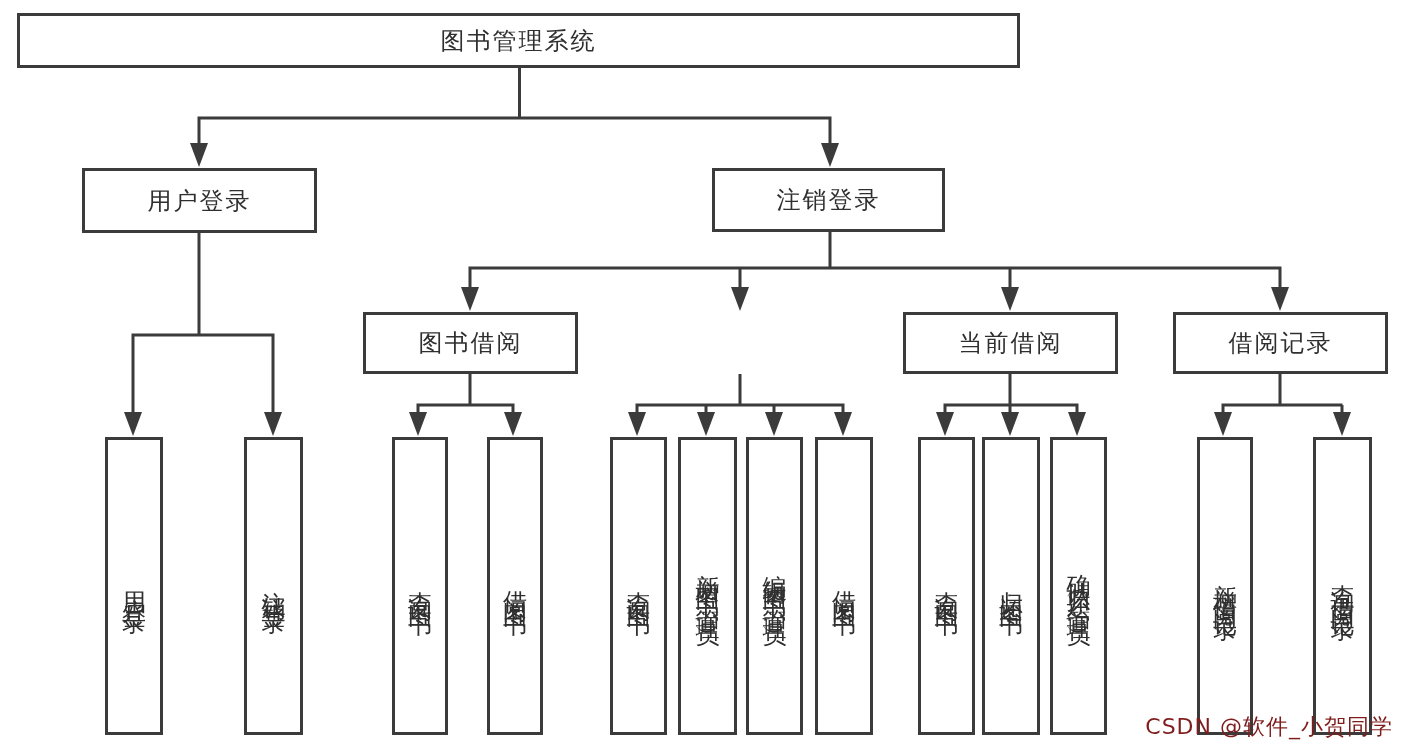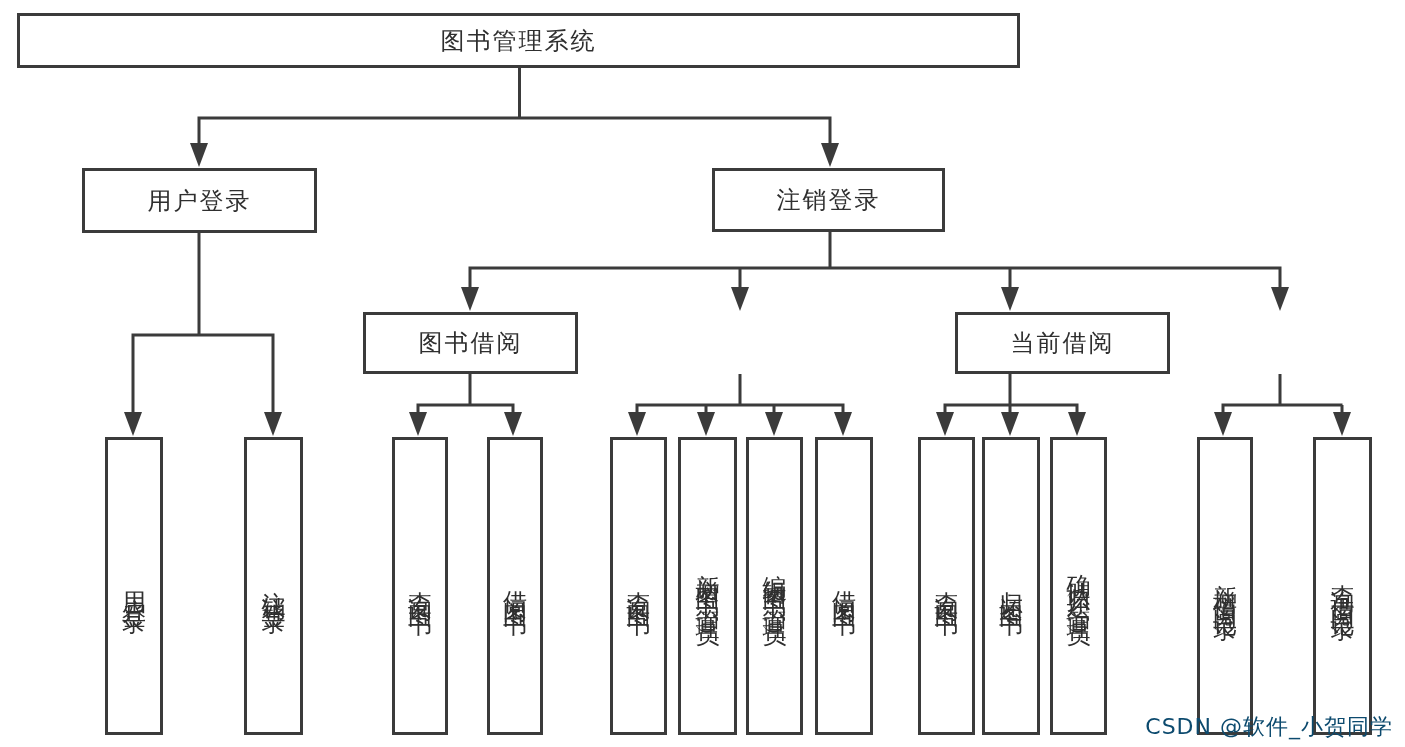--- a/index.html
+++ b/index.html
@@ -12,21 +12,21 @@
     position:absolute;box-sizing:border-box;background:#ffffff;
     border:3px solid #3b3b3b;display:flex;align-items:center;justify-content:center;
   }
   .hlabel{font-size:24px;letter-spacing:2px;white-space:nowrap;}
   .vlabel{
     writing-mode:vertical-rl;text-orientation:mixed;
     font-size:24px;letter-spacing:7px;line-height:1;white-space:nowrap;
   }
   .watermark{
     position:absolute;right:12px;bottom:5px;font-size:22px;letter-spacing:1px;
-    color:#0c4a6e;white-space:nowrap;z-index:5;
+    color:#7f1d1d;white-space:nowrap;z-index:5;
   }
 </style>
 </head>
 <body>
 
 <div class="canvas">
 
   <svg class="connectors" viewBox="0 0 1405 747" aria-hidden="true">
     <path fill="none" stroke="#3b3b3b" stroke-width="3" d="M519.5 68 V118
          M197.5 118 H831.5
@@ -74,22 +74,25 @@
   <div class="node" style="left:82px;top:168px;width:235px;height:65px">
     <span class="hlabel">用户登录</span>
   </div>
   <div class="node" style="left:712px;top:168px;width:233px;height:64px">
     <span class="hlabel">注销登录</span>
   </div>
 
   <div class="node" style="left:363px;top:312px;width:215px;height:62px">
     <span class="hlabel">图书借阅</span>
   </div>
-  <div class="node" style="left:955px;top:312px;width:215px;height:62px">
+  <div class="node" style="left:903px;top:312px;width:215px;height:62px">
     <span class="hlabel">当前借阅</span>
+  </div>
+  <div class="node" style="left:1173px;top:312px;width:215px;height:62px">
+    <span class="hlabel">借阅记录</span>
   </div>
 
   <div class="node" style="left:105px;top:437px;width:58px;height:298px">
     <span class="vlabel">用户登录</span>
   </div>
   <div class="node" style="left:244px;top:437px;width:59px;height:298px">
     <span class="vlabel">注销登录</span>
   </div>
 
   <div class="node" style="left:392px;top:437px;width:56px;height:298px">

